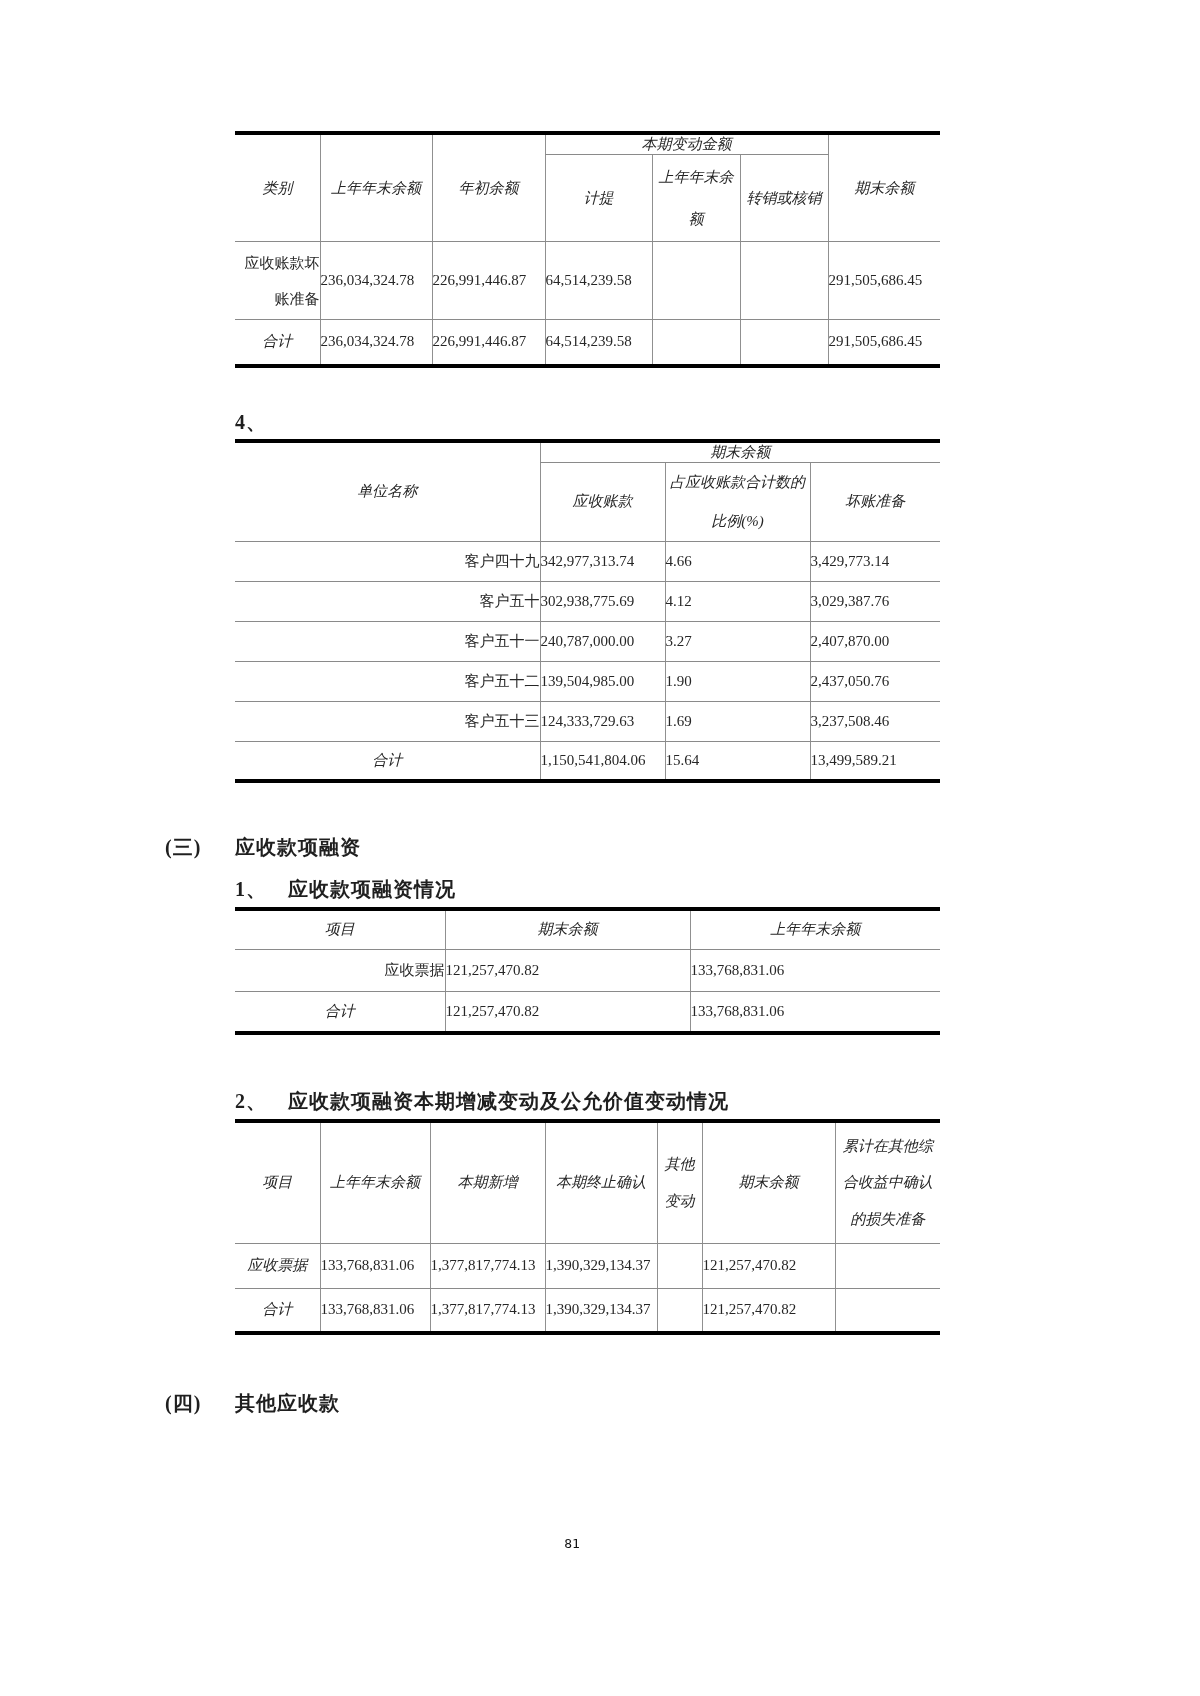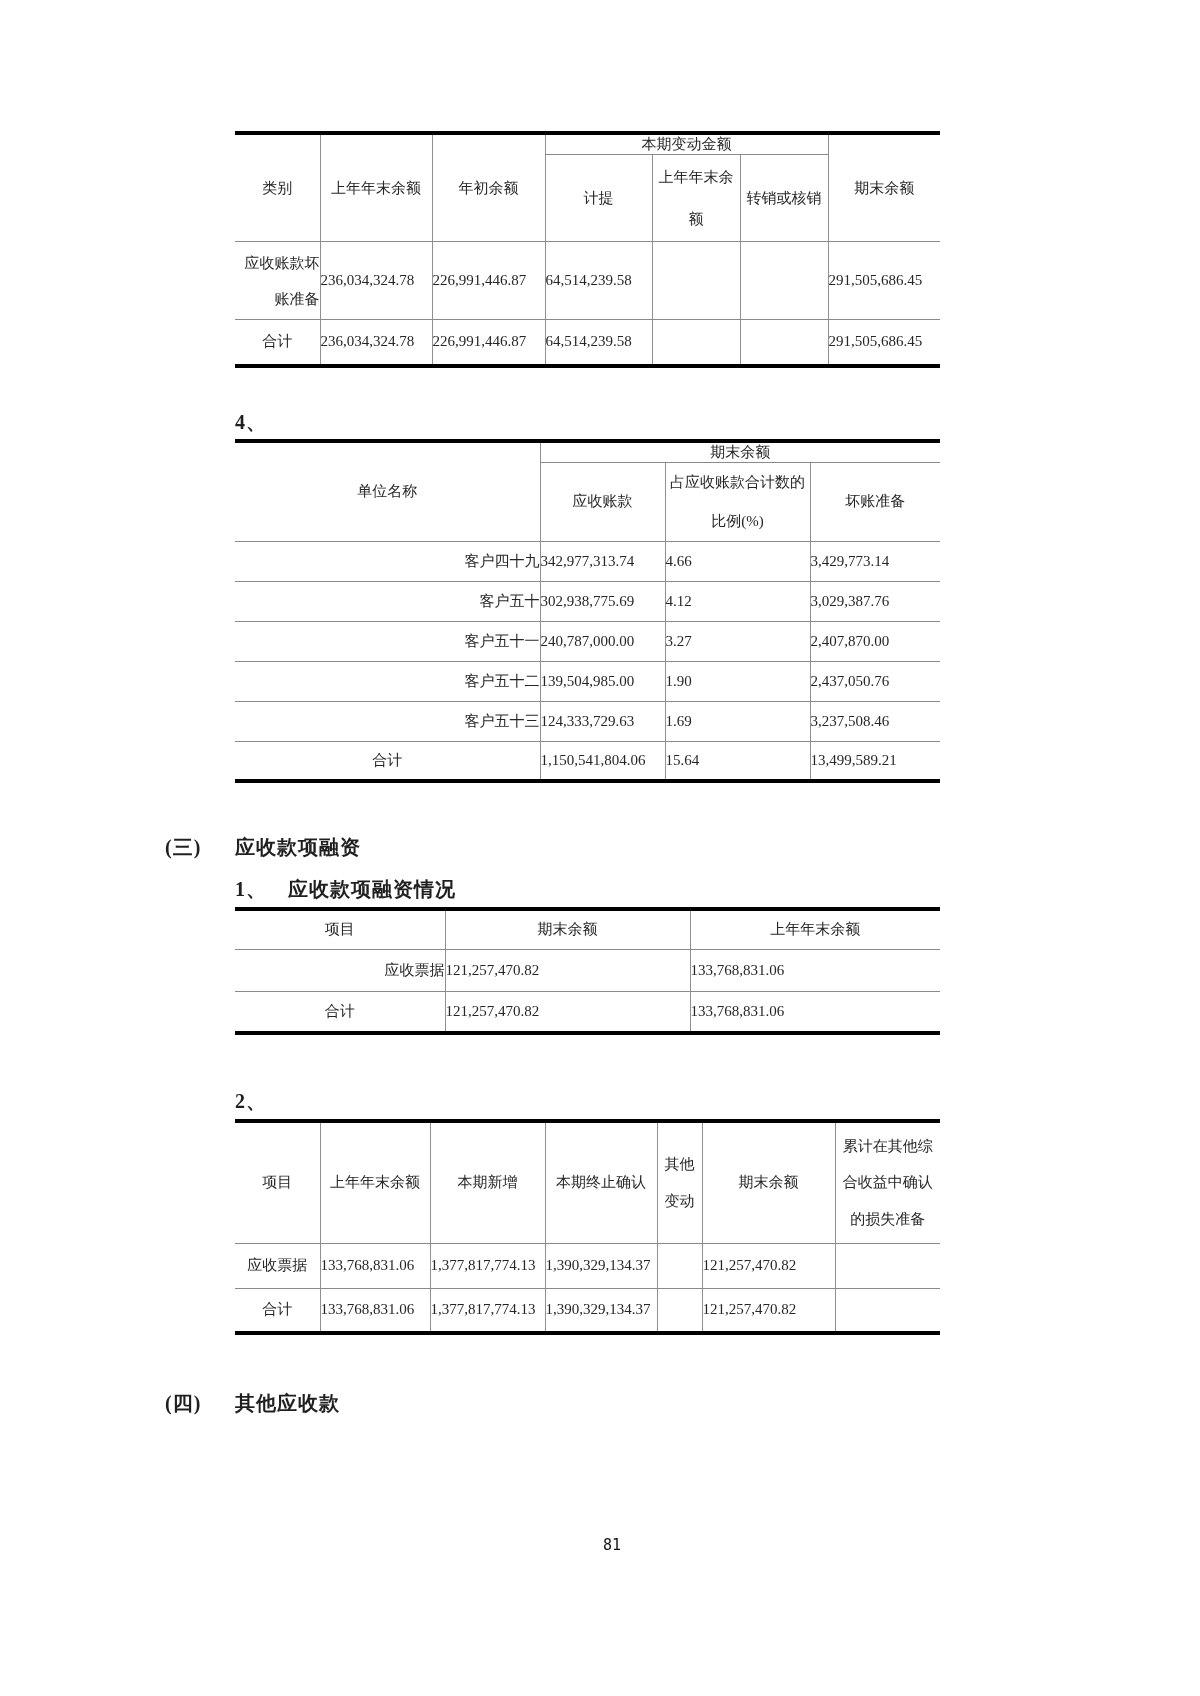--- a/index.html
+++ b/index.html
@@ -23,33 +23,33 @@
     margin-left:70px; width:705px;
     border-top:4px solid #000; border-bottom:4px solid #000;
     font-size:15px; color:#262626;
   }
   .fin-table th, .fin-table td {
     border-left:1px solid #909090;
     border-bottom:1px solid #8a8a8a;
     font-weight:normal; padding:0; vertical-align:middle;
   }
   .fin-table .first { border-left:none; }
-  .ctr { text-align:center; }
+  .ctr { text-align:center;font-style:italic; }
   .num { padding-right:8px !important; white-space:nowrap; }
   .lbl { text-align:right; padding-left:8px !important; }
   .hdr { line-height:2.7; }
   .wrap2 { line-height:2.8; padding:0 8px; }
   .t2-ratio-hdr { line-height:2.6; padding:0 14px; }
   .t4 { font-size:14.5px; }
   .t4 .hdr4 { line-height:2.45; }
   .t4 .loss-hdr { padding:0 6px; }
   .t4 .num { padding-right:5px !important; }
 
   .page-number { position:absolute; top:1536px; left:0; width:1144px; text-align:center;
-    font-size:15px; font-family:"DejaVu Sans Mono","Liberation Mono",monospace; color:#111;padding-left:40px; }
+    font-size:13px; font-family:"DejaVu Sans Mono","Liberation Mono",monospace; color:#111; }
 </style>
 </head>
 <body>
 
 <div class="page">
   <div class="content">
 
     <table class="fin-table t1">
       <colgroup>
         <col style="width:85px">
@@ -184,20 +184,21 @@
       <tr style="height:42px">
         <td class="ctr first">合计</td>
         <td class="num">121,257,470.82</td>
         <td class="num">133,768,831.06</td>
       </tr>
     </tbody>
       </table>
 
     <div class="heading h-sub" style="margin-top:54px; margin-bottom:6px;">
       <span class="h-num">2、</span>
+      <span>应收款项融资本期增减变动及公允价值变动情况</span>
     </div>
 
     <table class="fin-table t4">
       <colgroup>
         <col style="width:85px">
           <col style="width:110px">
           <col style="width:115px">
         <col style="width:112px">
           <col style="width:45px">
           <col style="width:133px">

